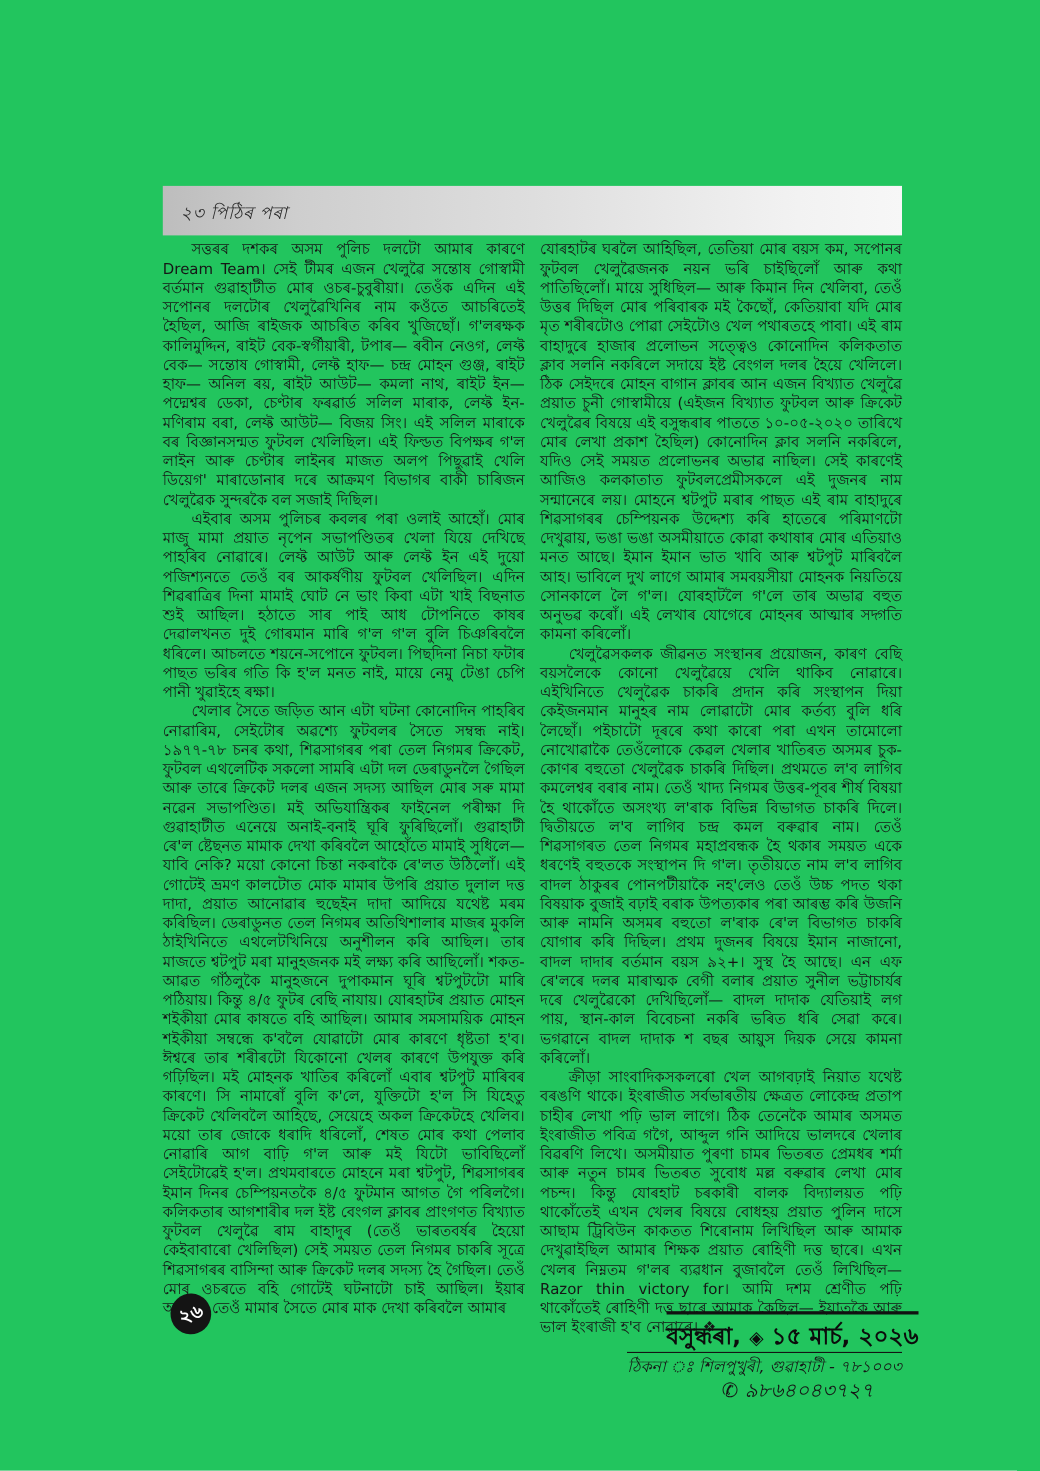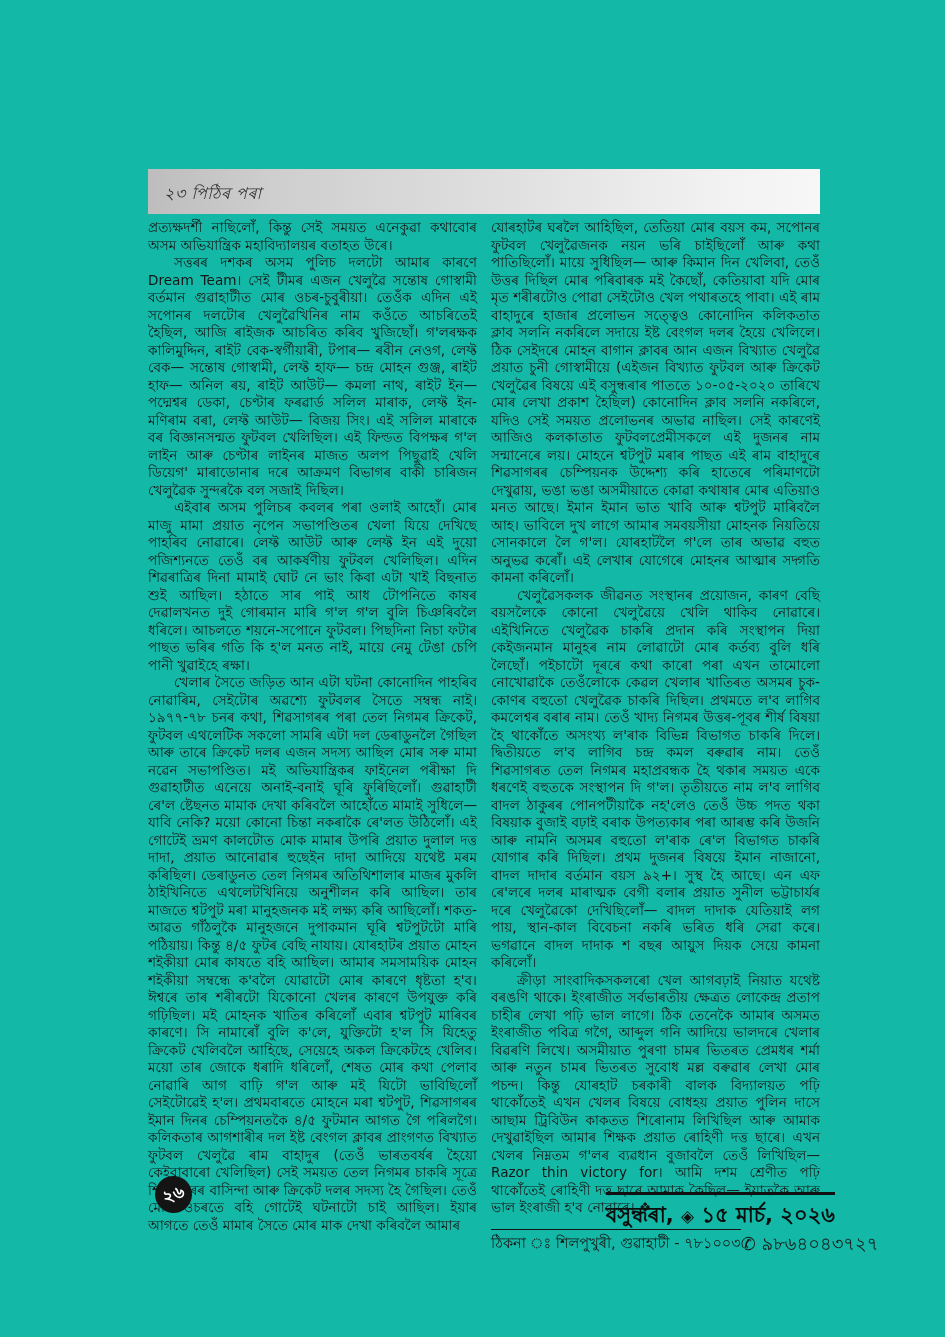--- a/index.html
+++ b/index.html
@@ -1,18 +1,18 @@
 <!DOCTYPE html>
 <html><head>
 <meta charset="utf-8">
 <style>
   html,body { margin:0; padding:0; background:#e8e8e8; }
   .page {
     position:relative; width:945px; height:1337px; margin:0 auto;
-    background:#14b8a6; color:#141414;
+    background:#22c55e; color:#141414;
     font-family:"DejaVu Sans", sans-serif;
     overflow:hidden;
   }
   .header-banner {
     position:absolute; left:148px; top:169px; width:672px; height:45px;
     background:linear-gradient(90deg,#bdbdbd 0%, #cecece 18%, #dedede 50%, #f2f2f2 86%, #f7f7f7 100%);
     display:flex; align-items:center; justify-content:center;
   }
   .tab {
     position:absolute; left:16px; top:12px;
@@ -26,21 +26,22 @@
     position:absolute; left:148px; top:219px; width:672px;
     display:flex; gap:14px;
   }
   .col {
     width:329px; text-align:justify; font-size:13.6px; line-height:17.5px;
     color:#161616;
   }
   .col p { margin:0; text-indent:26px; }
   .col p.noindent { text-indent:0; }
   .address-block {
-    margin-top:12px; display:flex; flex-direction:row; align-items:flex-end;
+    margin-top:12px; display:flex; flex-direction:column; align-items:flex-end;
+    font-style:italic;
   }
   .addr-line {
     border-top:1.5px solid #141414; padding-top:5px;
     font-size:14.5px; font-weight:500; white-space:nowrap;
   }
   .phone-line {
     font-size:18px; margin-top:4px; padding-right:26px; white-space:nowrap;
   }
   .page-circle {
     position:absolute; left:155px; top:1176px; width:37px; height:37px;
@@ -59,21 +60,20 @@
 <body>
 
 <div class="page">
 
   <div class="header-banner">
     <span class="tab">২৩ পিঠিৰ পৰা</span>
   </div>
 
   <div class="columns">
     <div class="col">
-      <p class="noindent">প্ৰত্যক্ষদৰ্শী নাছিলোঁ, কিন্তু সেই সময়ত এনেকুৱা কথাবোৰ অসম অভিযান্ত্ৰিক মহাবিদ্যালয়ৰ বতাহত উৰে।</p>
       <p>সত্তৰৰ দশকৰ অসম পুলিচ দলটো আমাৰ কাৰণে Dream Team। সেই টীমৰ এজন খেলুৱৈ সন্তোষ গোস্বামী বৰ্তমান গুৱাহাটীত মোৰ ওচৰ-চুবুৰীয়া। তেওঁক এদিন এই সপোনৰ দলটোৰ খেলুৱৈখিনিৰ নাম কওঁতে আচৰিতেই হৈছিল, আজি ৰাইজক আচৰিত কৰিব খুজিছোঁ। গ'লৰক্ষক কালিমুদ্দিন, ৰাইট বেক-স্বৰ্গীয়াৰী, টপাৰ— ৰবীন নেওগ, লেফ্ট বেক— সন্তোষ গোস্বামী, লেফ্ট হাফ— চন্দ্ৰ মোহন গুঞ্জ, ৰাইট হাফ— অনিল ৰয়, ৰাইট আউট— কমলা নাথ, ৰাইট ইন— পদ্মেশ্বৰ ডেকা, চেণ্টাৰ ফৰৱাৰ্ড সলিল মাৰাক, লেফ্ট ইন- মণিৰাম বৰা, লেফ্ট আউট— বিজয় সিং। এই সলিল মাৰাকে বৰ বিজ্ঞানসন্মত ফুটবল খেলিছিল। এই ফিল্ডত বিপক্ষৰ গ'ল লাইন আৰু চেণ্টাৰ লাইনৰ মাজত অলপ পিছুৱাই খেলি ডিয়েগ' মাৰাডোনাৰ দৰে আক্ৰমণ বিভাগৰ বাকী চাৰিজন খেলুৱৈক সুন্দৰকৈ বল সজাই দিছিল।</p>
       <p>এইবাৰ অসম পুলিচৰ কবলৰ পৰা ওলাই আহোঁ। মোৰ মাজু মামা প্ৰয়াত নৃপেন সভাপণ্ডিতৰ খেলা যিয়ে দেখিছে পাহৰিব নোৱাৰে। লেফ্ট আউট আৰু লেফ্ট ইন এই দুয়ো পজিশ্যনতে তেওঁ বৰ আকৰ্ষণীয় ফুটবল খেলিছিল। এদিন শিৱৰাত্ৰিৰ দিনা মামাই ঘোট নে ভাং কিবা এটা খাই বিছনাত শুই আছিল। হঠাতে সাৰ পাই আধ টোপনিতে কাষৰ দেৱালখনত দুই গোৰমান মাৰি গ'ল গ'ল বুলি চিঞৰিবলৈ ধৰিলে। আচলতে শয়নে-সপোনে ফুটবল। পিছদিনা নিচা ফটাৰ পাছত ভৰিৰ গতি কি হ'ল মনত নাই, মায়ে নেমু টেঙা চেপি পানী খুৱাইহে ৰক্ষা।</p>
       <p>খেলাৰ সৈতে জড়িত আন এটা ঘটনা কোনোদিন পাহৰিব নোৱাৰিম, সেইটোৰ অৱশ্যে ফুটবলৰ সৈতে সম্বন্ধ নাই। ১৯৭৭-৭৮ চনৰ কথা, শিৱসাগৰৰ পৰা তেল নিগমৰ ক্ৰিকেট, ফুটবল এথলেটিক সকলো সামৰি এটা দল ডেৰাডুনলৈ গৈছিল আৰু তাৰে ক্ৰিকেট দলৰ এজন সদস্য আছিল মোৰ সৰু মামা নৱেন সভাপণ্ডিত। মই অভিযান্ত্ৰিকৰ ফাইনেল পৰীক্ষা দি গুৱাহাটীত এনেয়ে অনাই-বনাই ঘূৰি ফুৰিছিলোঁ। গুৱাহাটী ৰে'ল ষ্টেছনত মামাক দেখা কৰিবলৈ আহোঁতে মামাই সুধিলে— যাবি নেকি? ময়ো কোনো চিন্তা নকৰাকৈ ৰে'লত উঠিলোঁ। এই গোটেই ভ্ৰমণ কালটোত মোক মামাৰ উপৰি প্ৰয়াত দুলাল দত্ত দাদা, প্ৰয়াত আনোৱাৰ হুছেইন দাদা আদিয়ে যথেষ্ট মৰম কৰিছিল। ডেৰাডুনত তেল নিগমৰ অতিথিশালাৰ মাজৰ মুকলি ঠাইখিনিতে এথলেটখিনিয়ে অনুশীলন কৰি আছিল। তাৰ মাজতে শ্বটপুট মৰা মানুহজনক মই লক্ষ্য কৰি আছিলোঁ। শকত-আৱত গাঁঠলুকৈ মানুহজনে দুপাকমান ঘূৰি শ্বটপুটটো মাৰি পঠিয়ায়। কিন্তু ৪/৫ ফুটৰ বেছি নাযায়। যোৰহাটৰ প্ৰয়াত মোহন শইকীয়া মোৰ কাষতে বহি আছিল। আমাৰ সমসাময়িক মোহন শইকীয়া সম্বন্ধে ক'বলৈ যোৱাটো মোৰ কাৰণে ধৃষ্টতা হ'ব। ঈশ্বৰে তাৰ শৰীৰটো যিকোনো খেলৰ কাৰণে উপযুক্ত কৰি গঢ়িছিল। মই মোহনক খাতিৰ কৰিলোঁ এবাৰ শ্বটপুট মাৰিবৰ কাৰণে। সি নামাৰোঁ বুলি ক'লে, যুক্তিটো হ'ল সি যিহেতু ক্ৰিকেট খেলিবলৈ আহিছে, সেয়েহে অকল ক্ৰিকেটহে খেলিব। ময়ো তাৰ জোকে ধৰাদি ধৰিলোঁ, শেষত মোৰ কথা পেলাব নোৱাৰি আগ বাঢ়ি গ'ল আৰু মই যিটো ভাবিছিলোঁ সেইটোৱেই হ'ল। প্ৰথমবাৰতে মোহনে মৰা শ্বটপুট, শিৱসাগৰৰ ইমান দিনৰ চেম্পিয়নতকৈ ৪/৫ ফুটমান আগত গৈ পৰিলগৈ। কলিকতাৰ আগশাৰীৰ দল ইষ্ট বেংগল ক্লাবৰ প্ৰাংগণত বিখ্যাত ফুটবল খেলুৱৈ ৰাম বাহাদুৰ (তেওঁ ভাৰতবৰ্ষৰ হৈয়ো কেইবাবাৰো খেলিছিল) সেই সময়ত তেল নিগমৰ চাকৰি সূত্ৰে শিৱসাগৰৰ বাসিন্দা আৰু ক্ৰিকেট দলৰ সদস্য হৈ গৈছিল। তেওঁ মোৰ ওচৰতে বহি গোটেই ঘটনাটো চাই আছিল। ইয়াৰ আগতে তেওঁ মামাৰ সৈতে মোৰ মাক দেখা কৰিবলৈ আমাৰ</p>
     </div>
     <div class="col">
       <p class="noindent">যোৰহাটৰ ঘৰলৈ আহিছিল, তেতিয়া মোৰ বয়স কম, সপোনৰ ফুটবল খেলুৱৈজনক নয়ন ভৰি চাইছিলোঁ আৰু কথা পাতিছিলোঁ। মায়ে সুধিছিল— আৰু কিমান দিন খেলিবা, তেওঁ উত্তৰ দিছিল মোৰ পৰিবাৰক মই কৈছোঁ, কেতিয়াবা যদি মোৰ মৃত শৰীৰটোও পোৱা সেইটোও খেল পথাৰতহে পাবা। এই ৰাম বাহাদুৰে হাজাৰ প্ৰলোভন সত্ত্বেও কোনোদিন কলিকতাত ক্লাব সলনি নকৰিলে সদায়ে ইষ্ট বেংগল দলৰ হৈয়ে খেলিলে। ঠিক সেইদৰে মোহন বাগান ক্লাবৰ আন এজন বিখ্যাত খেলুৱৈ প্ৰয়াত চুনী গোস্বামীয়ে (এইজন বিখ্যাত ফুটবল আৰু ক্ৰিকেট খেলুৱৈৰ বিষয়ে এই বসুন্ধৰাৰ পাততে ১০-০৫-২০২০ তাৰিখে মোৰ লেখা প্ৰকাশ হৈছিল) কোনোদিন ক্লাব সলনি নকৰিলে, যদিও সেই সময়ত প্ৰলোভনৰ অভাৱ নাছিল। সেই কাৰণেই আজিও কলকাতাত ফুটবলপ্ৰেমীসকলে এই দুজনৰ নাম সন্মানেৰে লয়। মোহনে শ্বটপুট মৰাৰ পাছত এই ৰাম বাহাদুৰে শিৱসাগৰৰ চেম্পিয়নক উদ্দেশ্য কৰি হাতেৰে পৰিমাণটো দেখুৱায়, ভঙা ভঙা অসমীয়াতে কোৱা কথাষাৰ মোৰ এতিয়াও মনত আছে। ইমান ইমান ভাত খাবি আৰু শ্বটপুট মাৰিবলৈ আহ। ভাবিলে দুখ লাগে আমাৰ সমবয়সীয়া মোহনক নিয়তিয়ে সোনকালে লৈ গ'ল। যোৰহাটলৈ গ'লে তাৰ অভাৱ বহুত অনুভৱ কৰোঁ। এই লেখাৰ যোগেৰে মোহনৰ আত্মাৰ সদ্গতি কামনা কৰিলোঁ।</p>
       <p>খেলুৱৈসকলক জীৱনত সংস্থানৰ প্ৰয়োজন, কাৰণ বেছি বয়সলৈকে কোনো খেলুৱৈয়ে খেলি থাকিব নোৱাৰে। এইখিনিতে খেলুৱৈক চাকৰি প্ৰদান কৰি সংস্থাপন দিয়া কেইজনমান মানুহৰ নাম লোৱাটো মোৰ কৰ্তব্য বুলি ধৰি লৈছোঁ। পইচাটো দূৰৰে কথা কাৰো পৰা এখন তামোলো নোখোৱাকৈ তেওঁলোকে কেৱল খেলাৰ খাতিৰত অসমৰ চুক-কোণৰ বহুতো খেলুৱৈক চাকৰি দিছিল। প্ৰথমতে ল'ব লাগিব কমলেশ্বৰ বৰাৰ নাম। তেওঁ খাদ্য নিগমৰ উত্তৰ-পূবৰ শীৰ্ষ বিষয়া হৈ থাকোঁতে অসংখ্য ল'ৰাক বিভিন্ন বিভাগত চাকৰি দিলে। দ্বিতীয়তে ল'ব লাগিব চন্দ্ৰ কমল বৰুৱাৰ নাম। তেওঁ শিৱসাগৰত তেল নিগমৰ মহাপ্ৰবন্ধক হৈ থকাৰ সময়ত একে ধৰণেই বহুতকে সংস্থাপন দি গ'ল। তৃতীয়তে নাম ল'ব লাগিব বাদল ঠাকুৰৰ পোনপটীয়াকৈ নহ'লেও তেওঁ উচ্চ পদত থকা বিষয়াক বুজাই বঢ়াই বৰাক উপত্যকাৰ পৰা আৰম্ভ কৰি উজনি আৰু নামনি অসমৰ বহুতো ল'ৰাক ৰে'ল বিভাগত চাকৰি যোগাৰ কৰি দিছিল। প্ৰথম দুজনৰ বিষয়ে ইমান নাজানো, বাদল দাদাৰ বৰ্তমান বয়স ৯২+। সুস্থ হৈ আছে। এন এফ ৰে'লৰে দলৰ মাৰাত্মক বেগী বলাৰ প্ৰয়াত সুনীল ভট্টাচাৰ্যৰ দৰে খেলুৱৈকো দেখিছিলোঁ— বাদল দাদাক যেতিয়াই লগ পায়, স্থান-কাল বিবেচনা নকৰি ভৰিত ধৰি সেৱা কৰে। ভগৱানে বাদল দাদাক শ বছৰ আয়ুস দিয়ক সেয়ে কামনা কৰিলোঁ।</p>
       <p>ক্ৰীড়া সাংবাদিকসকলৰো খেল আগবঢ়াই নিয়াত যথেষ্ট বৰঙণি থাকে। ইংৰাজীত সৰ্বভাৰতীয় ক্ষেত্ৰত লোকেন্দ্ৰ প্ৰতাপ চাহীৰ লেখা পঢ়ি ভাল লাগে। ঠিক তেনেকৈ আমাৰ অসমত ইংৰাজীত পবিত্ৰ গগৈ, আব্দুল গনি আদিয়ে ভালদৰে খেলাৰ বিৱৰণি লিখে। অসমীয়াত পুৰণা চামৰ ভিতৰত প্ৰেমধৰ শৰ্মা আৰু নতুন চামৰ ভিতৰত সুবোধ মল্ল বৰুৱাৰ লেখা মোৰ পচন্দ। কিন্তু যোৰহাট চৰকাৰী বালক বিদ্যালয়ত পঢ়ি থাকোঁতেই এখন খেলৰ বিষয়ে বোধহয় প্ৰয়াত পুলিন দাসে আছাম ট্ৰিবিউন কাকতত শিৰোনাম লিখিছিল আৰু আমাক দেখুৱাইছিল আমাৰ শিক্ষক প্ৰয়াত ৰোহিণী দত্ত ছাৰে। এখন খেলৰ নিম্নতম গ'লৰ ব্যৱধান বুজাবলৈ তেওঁ লিখিছিল— Razor thin victory for। আমি দশম শ্ৰেণীত পঢ়ি থাকোঁতেই ৰোহিণী দত্ত ছাৰে আমাক কৈছিল— ইয়াতকৈ আৰু ভাল ইংৰাজী হ'ব নোৱাৰে। ❖</p>
       <div class="address-block">
         <div class="addr-line">ঠিকনা ঃ শিলপুখুৰী, গুৱাহাটী - ৭৮১০০৩</div>

